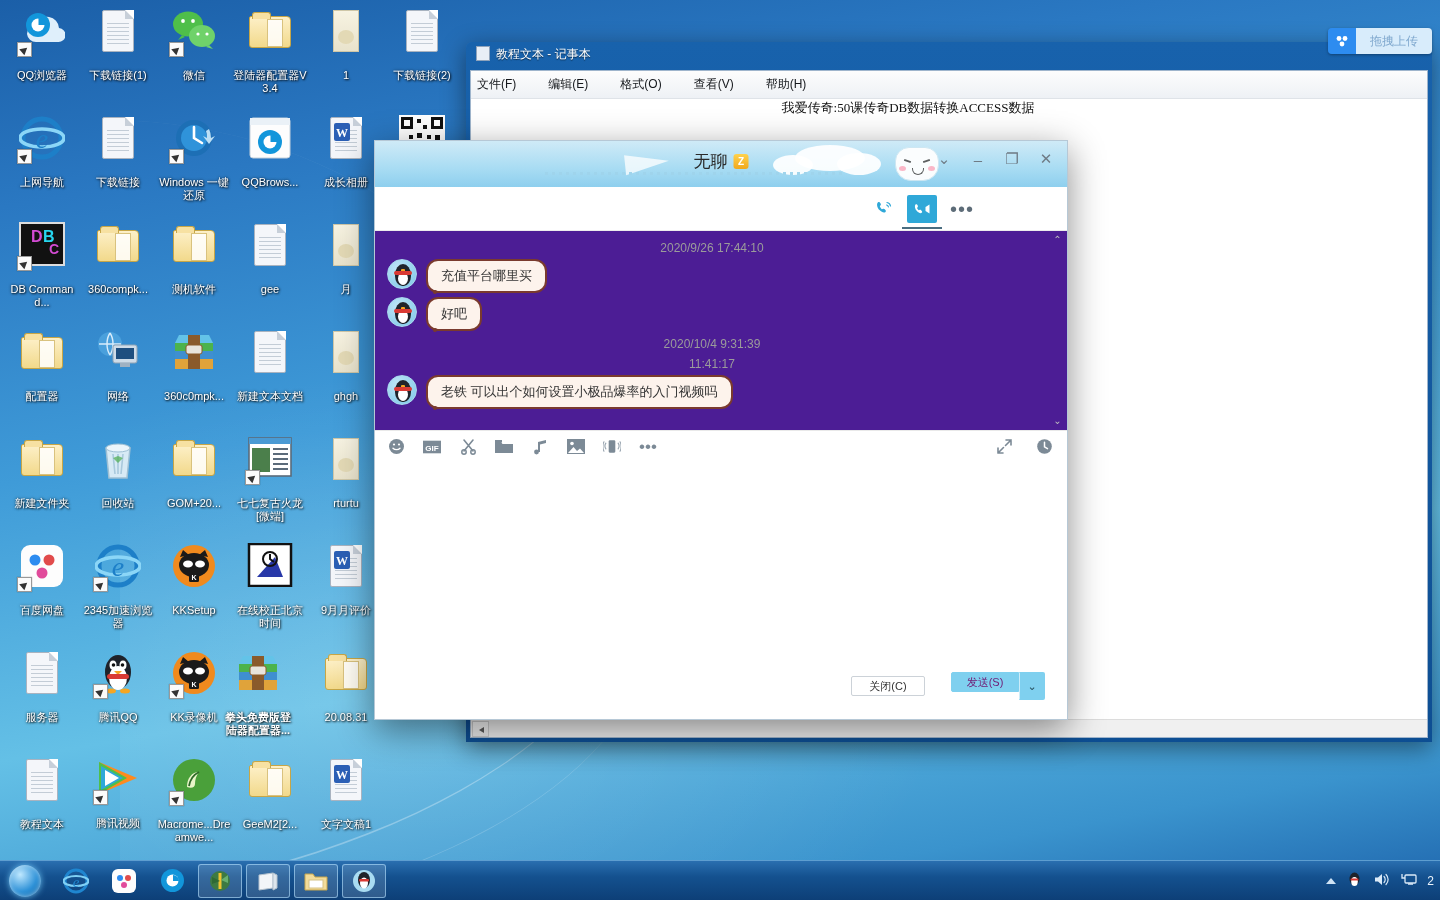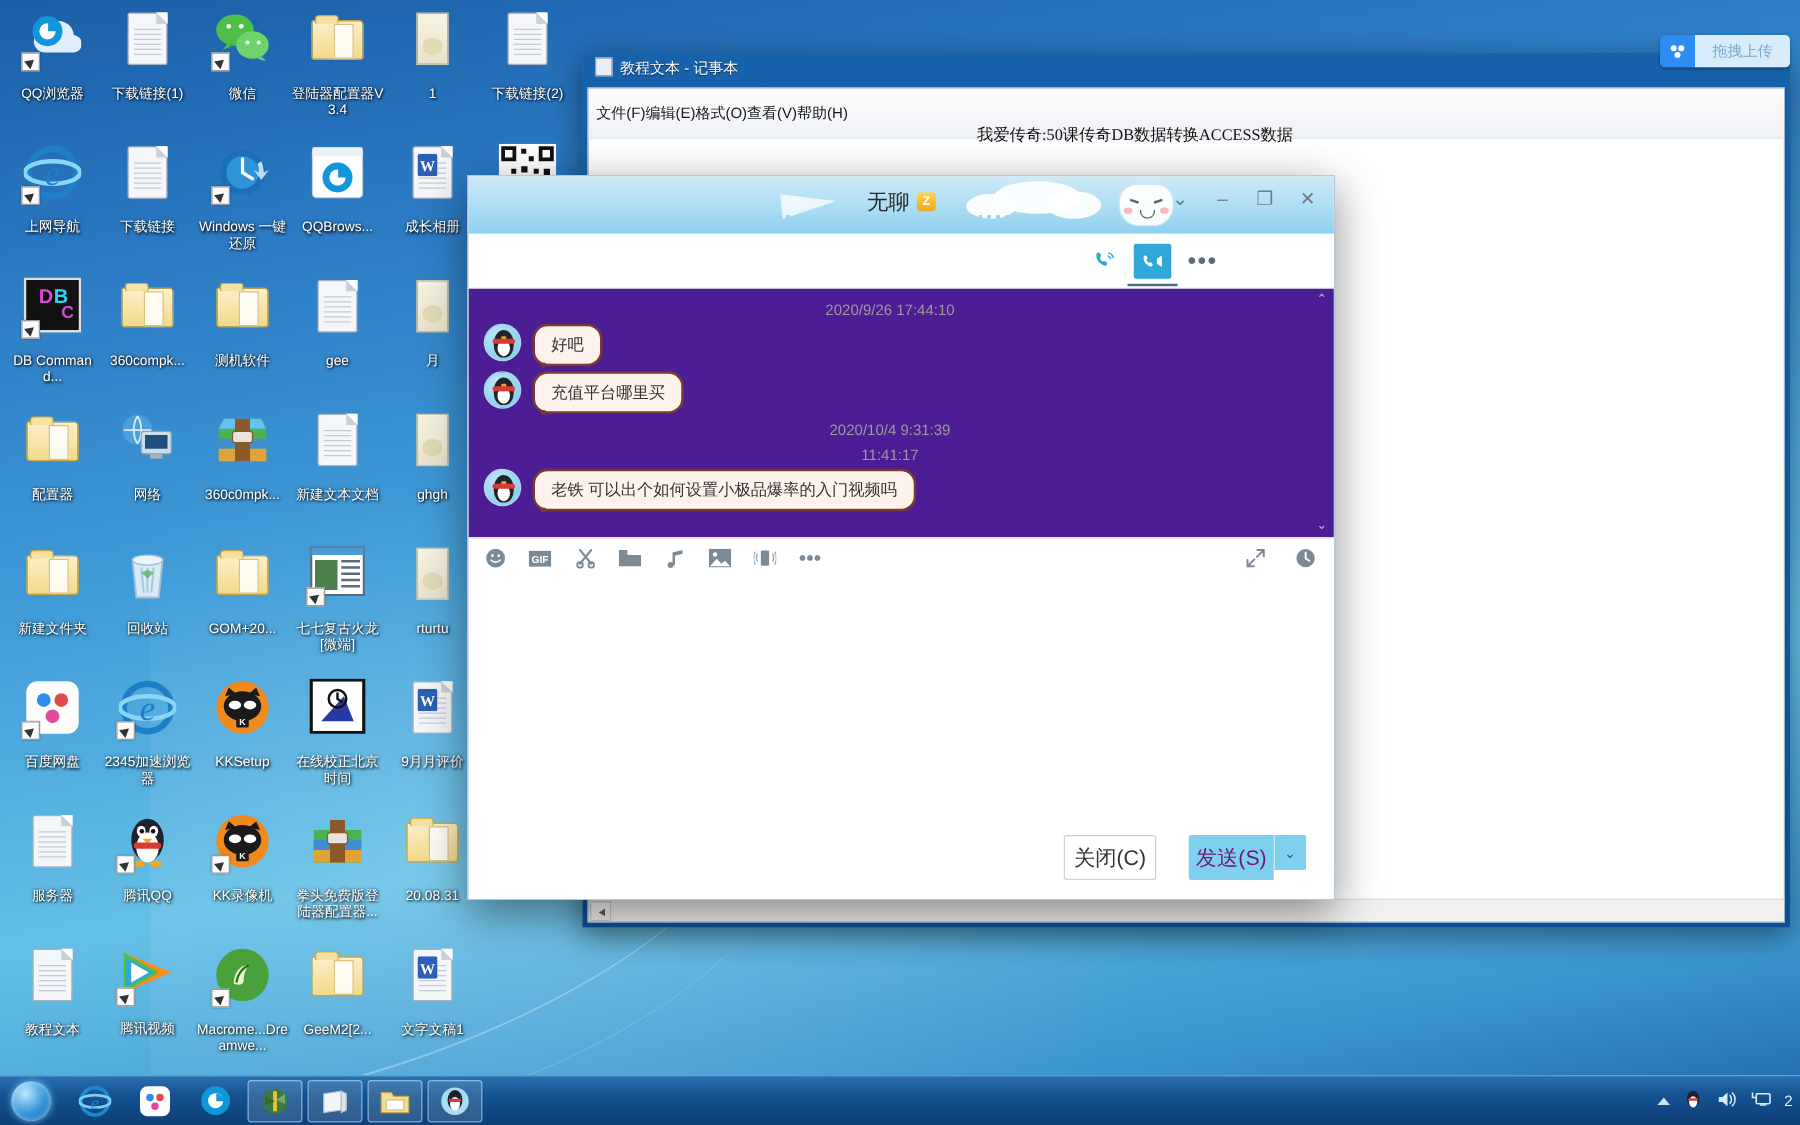--- a/index.html
+++ b/index.html
@@ -57,21 +57,21 @@
   
   #notepad{
     position:absolute; left:466px; top:42px; width:966px; height:700px;
     background:linear-gradient(#1862ac,#0d4e93); border-radius:6px 6px 0 0;
     padding:4px; box-shadow:0 6px 24px rgba(0,0,0,.45);
   }
   #np-title{height:24px; display:flex; gap:6px; padding:0 6px; color:#fff;}
   #np-title .tl-ico{width:14px;height:15px;background:#e8eef6;border:1px solid #8fa3bb;}
   #np-title .tl-txt{font-size:12px; text-shadow:0 1px 1px rgba(0,0,0,.6);}
   #np-body{position:absolute; left:4px; right:4px; top:28px; bottom:4px; background:#fff; border:1px solid #9fb5cc;}
-  #np-menu{height:40px; background:linear-gradient(#fdfdfd,#eef1f5); border-bottom:1px solid #dfe3e8; display:flex; align-items:center; padding-left:6px; gap:0;}
+  #np-menu{height:28px; background:linear-gradient(#fdfdfd,#eef1f5); border-bottom:1px solid #dfe3e8; display:flex; align-items:center; padding-left:6px; gap:32px;}
   #np-menu span{font-size:12px;color:#15181c;}
   #np-text{position:absolute; left:0; right:0; top:22px; bottom:19px; padding:6px 0 0 0; overflow:hidden;}
   #np-line{font-size:13px; color:#111; text-align:center; padding-right:82px; font-family:"Liberation Serif","DejaVu Serif",serif;}
   #np-hscroll{position:absolute;left:0;right:0;bottom:0;height:18px;background:#f0f0f0;border-top:1px solid #dcdcdc;display:flex;align-items:center;}
   #np-hscroll .arr{width:17px;height:16px;background:linear-gradient(#fdfdfd,#ececec);border:1px solid #cfcfcf;position:relative;margin-left:1px;}
   #np-hscroll .arr::after{content:"";position:absolute;left:6px;top:5px;width:0;height:0;border-right:5px solid #5c5c5c;border-top:3px solid transparent;border-bottom:3px solid transparent;}
 
   
   #baidu-pill{
     position:absolute; right:8px; top:28px; height:26px; display:flex; align-items:center;
@@ -138,22 +138,22 @@
   #qq-scroll{position:absolute;right:2px;top:0;bottom:0;width:16px;}
   #qq-scroll .sarr{position:absolute;left:3px;width:11px;height:10px;color:#bdbdbd;font-size:10px;text-align:center;line-height:10px;}
   #qq-scroll .up{top:4px;} #qq-scroll .dn{bottom:4px;}
 
   #qq-toolbar{height:32px;border-top:1px solid #e9e9e9;display:flex;align-items:center;padding:0 12px;gap:18px;background:#fff;position:relative;}
   .tbi{width:18px;height:18px;color:#7c8a96;display:flex;align-items:center;justify-content:center;}
   #tb-right{position:absolute;right:14px;display:flex;gap:22px;align-items:center;}
 
   #qq-input{flex:1 1 auto;background:#fff;min-height:40px;}
   #qq-footer{height:58px;display:flex;align-items:center;justify-content:flex-end;gap:10px;padding:0 22px 8px 0;background:#fff;}
-  .btn{height:36px;min-width:74px;border:1px solid #ccd2d8;background:#fff;border-radius:2px;
-       font-size:17px;color:#333;display:flex;align-items:center;justify-content:center;}
+  .btn{height:20px;min-width:74px;border:1px solid #ccd2d8;background:#fff;border-radius:2px;
+       font-size:11px;color:#333;display:flex;align-items:center;justify-content:center;}
   #btn-send{background:#7fd0ef;border-color:#7fd0ef;color:#701a75;min-width:68px;border-radius:2px 0 0 2px;margin-left:16px;}
   #btn-send-arrow{background:#7fd0ef;border:1px solid #7fd0ef;border-left:1px solid rgba(255,255,255,.6);
     width:26px;height:28px;display:flex;align-items:center;justify-content:center;color:#27505f;font-size:11px;border-radius:0 2px 2px 0;}
   .send-group{display:flex;}
 
   
   #taskbar{position:absolute;left:0;bottom:0;width:1440px;height:40px;
     background:linear-gradient(#2a6fb0,#14518f 40%,#0d3f77);border-top:1px solid #5e9ed0;display:flex;align-items:center;}
   #start{width:50px;height:38px;display:flex;align-items:center;justify-content:center;}
   #start .orb{width:32px;height:32px;border-radius:50%;
@@ -496,21 +496,21 @@
           <circle cx="23" cy="23" r="21" fill="#f08a1e"></circle>
           <path d="M9 14l3-7 6 5zM37 14l-3-7-6 5z" fill="#1a1a1a"></path>
           <ellipse cx="23" cy="22" rx="15" ry="12" fill="#1a1a1a"></ellipse>
           <ellipse cx="17" cy="21" rx="5" ry="3.5" fill="#fff"></ellipse>
           <ellipse cx="29" cy="21" rx="5" ry="3.5" fill="#fff"></ellipse>
           <rect x="18" y="30" width="10" height="9" rx="1.5" fill="#1a1a1a"></rect>
           <text x="23" y="37" font-size="7" fill="#fff" text-anchor="middle" font-weight="bold" font-family="Liberation Sans, sans-serif">K</text>
         </svg><span class="shortcut-arrow"></span></div>
       <div class="lbl">KK录像机</div>
     </div>
-    <div class="dicon" style="left: 232px; top: 650px;">
+    <div class="dicon" style="left: 220px; top: 650px; font-weight: bold;">
       <div class="glyph"><svg width="46" height="44" viewBox="0 0 46 44">
           <path d="M4 14h38v26H4z" fill="#4cb34c"></path>
           <path d="M4 14h38l-4-8H8z" fill="#63c3e8"></path>
           <rect x="4" y="22" width="38" height="8" fill="#3f8fd0"></rect>
           <rect x="4" y="30" width="38" height="10" fill="#e0a33a"></rect>
           <rect x="17" y="6" width="12" height="34" fill="#8a5a2b"></rect>
           <rect x="15" y="16" width="16" height="9" rx="2" fill="#e8e4dc" stroke="#8a5a2b"></rect>
         </svg></div>
       <div class="lbl">拳头免费版登陆器配置器...</div>
     </div>
@@ -651,31 +651,31 @@
 
       <div class="ts">2020/9/26 17:44:10</div>
 
       <div class="row">
         <span class="av">
             <i class="body"></i>
             <i class="belly"></i>
             <i class="beak"></i>
             <i class="scarf"></i>
           </span>
-        <span class="bubble">好吧</span>
+        <span class="bubble">充值平台哪里买</span>
       </div>
 
       <div class="row">
         <span class="av">
             <i class="body"></i>
             <i class="belly"></i>
             <i class="beak"></i>
             <i class="scarf"></i>
           </span>
-        <span class="bubble">充值平台哪里买</span>
+        <span class="bubble">好吧</span>
       </div>
 
       <div class="ts">2020/10/4 9:31:39</div>
 
 
       <div class="ts">11:41:17</div>
 
       <div class="row">
         <span class="av">
             <i class="body"></i>

